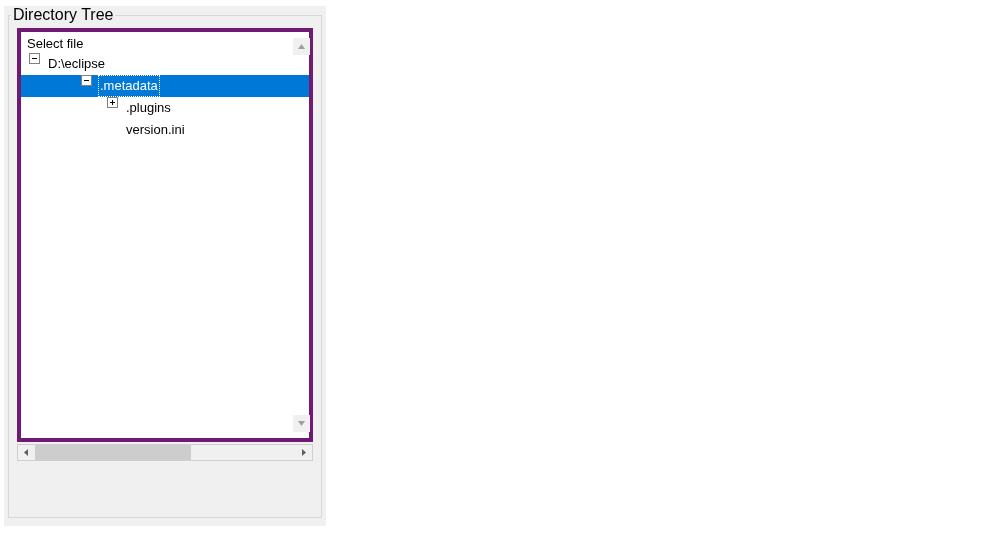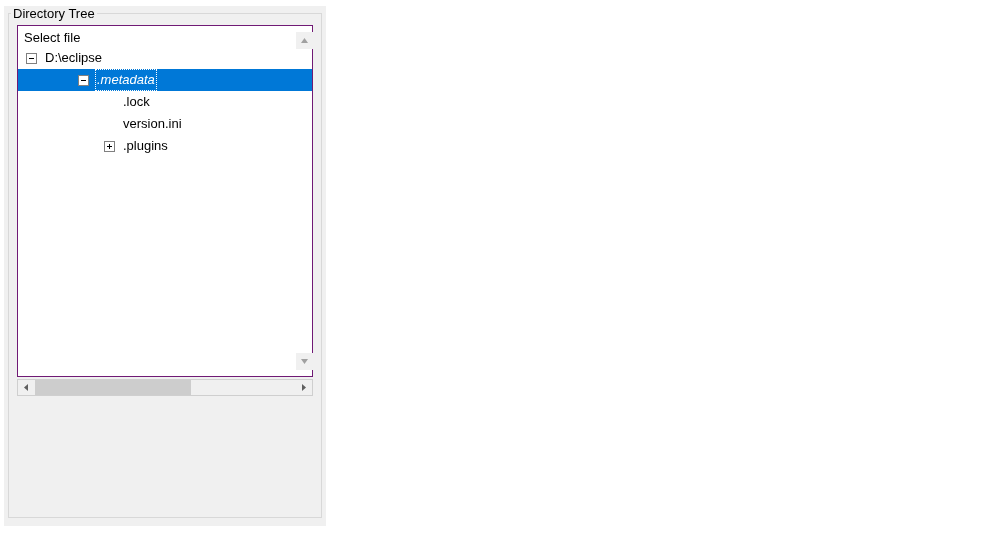--- a/index.html
+++ b/index.html
@@ -23,46 +23,45 @@
   }
   fieldset.group {
     position: relative;
     margin: 0 4px;
     padding: 0;
     border: 1px solid #d8d8d8;
     height: 512px;
     box-sizing: border-box;
   }
   fieldset.group > legend {
-    font-size: 13px;
+    font-size: 16px;
     color: #000;
     padding: 0 2px;
     margin-left: 2px;
     background: #f0f0f0;
   }
   .tree-box {
     position: relative;
     margin: 4px 8px 0 8px;
     background: #ffffff;
-    border: 1px solid #701a75;
-    height: 352px;
+    border: 4px solid #701a75;
+    height: 414px;
     box-sizing: border-box;
   }
   .tree-header {
     padding: 4px 6px 2px 6px;
     color: #000;
   }
   .tree-inner {
     position: relative;
     height: calc(100% - 24px);
     overflow: hidden;
   }
   .node {
     display: flex;
-    align-items: center;
     height: 22px;
     line-height: 22px;
     white-space: nowrap;
   }
   .node .indent { display:inline-block; height:1px; flex: 0 0 auto; }
   .expander {
     width: 11px;
     height: 11px;
     border: 1px solid #808080;
     background: #ffffff;
@@ -100,21 +99,20 @@
   .node.selected {
     background: #0078d7;
     color: #ffffff;
   }
   .node.selected .expander {
     background: #ffffff;
   }
   .node.selected .label {
     outline: 1px dotted #ffffff;
     outline-offset: -1px;
-    font-style: italic;
   }
   
   .vscroll-up, .vscroll-down {
     position: absolute;
     right: -1px;
     width: 17px;
     height: 17px;
     background: #f0f0f0;
     display: flex;
     align-items: center;
@@ -174,33 +172,28 @@
             <span class="expander"></span>
             <span class="label">D:\eclipse</span>
           </div>
           <div class="node selected">
             <span class="indent" style="width: 60px;"></span>
             <span class="expander"></span>
             <span class="label">.metadata</span>
           </div>
           <div class="node">
             <span class="indent" style="width: 86px;"></span>
-            <span class="expander-spacer"></span>
-            <span class="label">.lock</span>
+            <span class="expander plus"></span>
+            <span class="label">.plugins</span>
           </div>
           <div class="node">
             <span class="indent" style="width: 86px;"></span>
             <span class="expander-spacer"></span>
             <span class="label">version.ini</span>
           </div>
-          <div class="node">
-            <span class="indent" style="width: 86px;"></span>
-            <span class="expander plus"></span>
-            <span class="label">.plugins</span>
-          </div>
         </div>
 
       <div class="vscroll-up">
         <svg width="9" height="9" viewBox="0 0 9 9">
             <path d="M4.5 2 L8 7 L1 7 Z"></path>
           </svg>
       </div>
       <div class="vscroll-down">
         <svg width="9" height="9" viewBox="0 0 9 9">
             <path d="M1 2 L8 2 L4.5 7 Z"></path>

